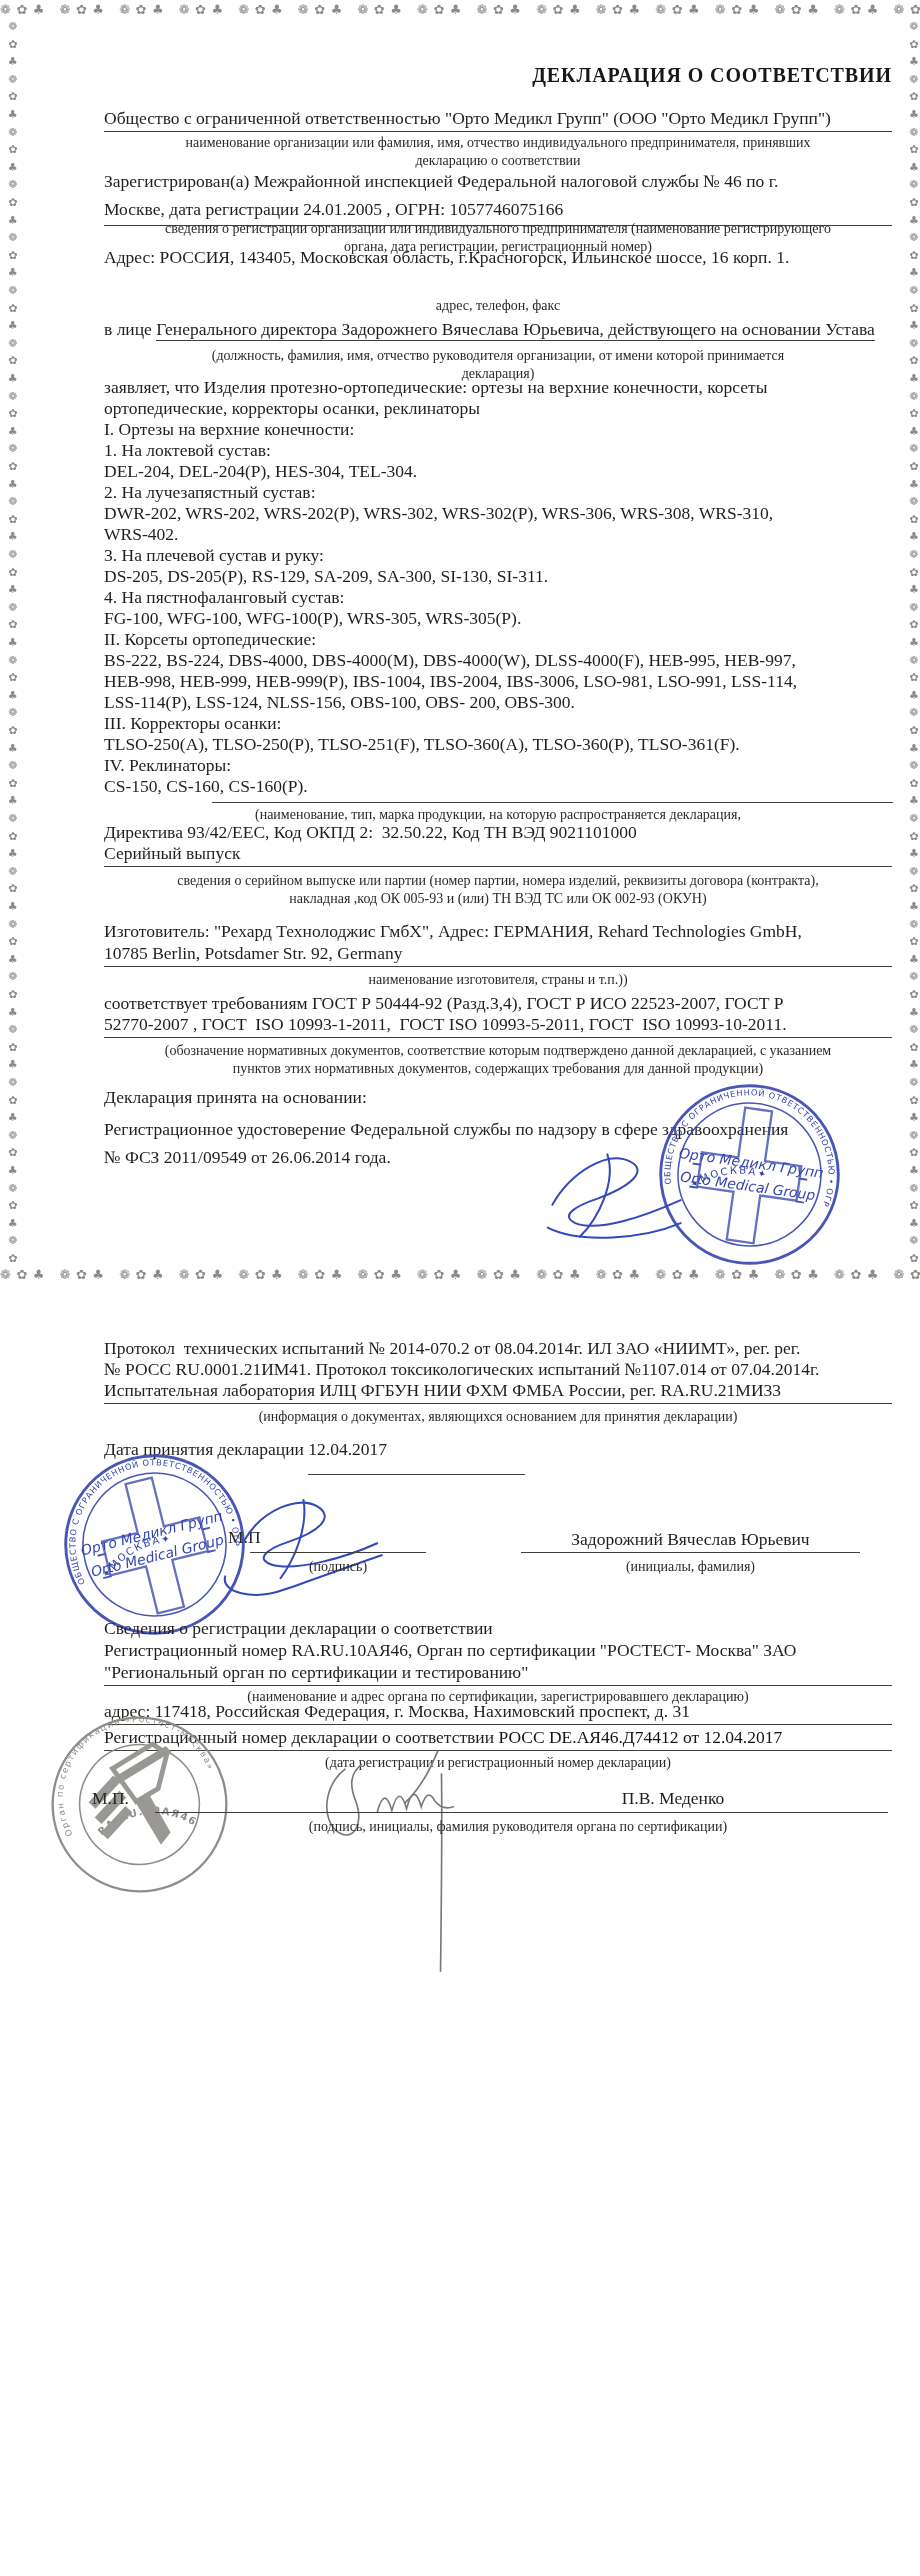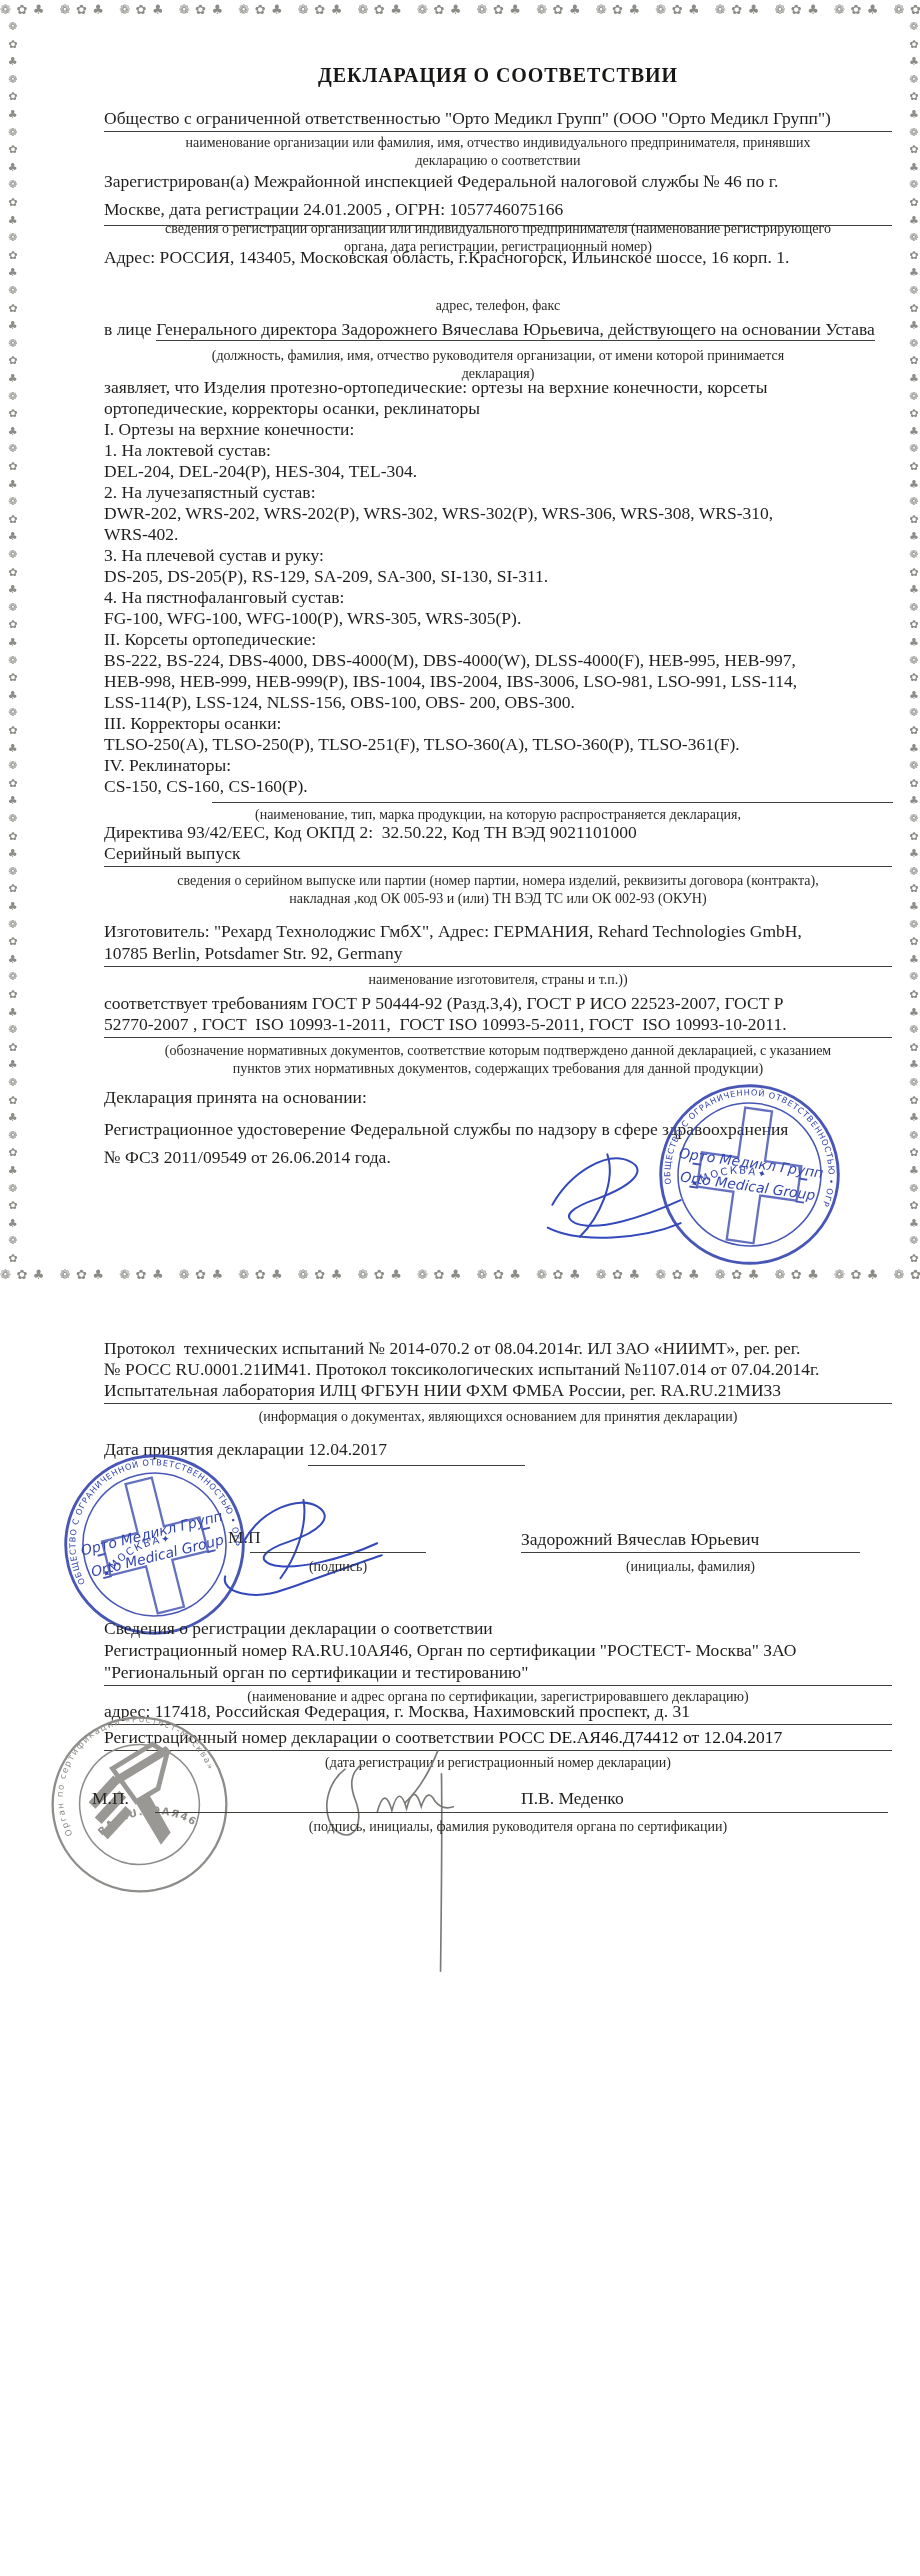--- a/index.html
+++ b/index.html
@@ -5,28 +5,28 @@
   html,body{margin:0;padding:0;background:#ffffff;}
   .page{position:relative;width:920px;height:2576px;background:#ffffff;overflow:hidden;
         font-family:"Liberation Serif",serif;color:#1f1e1c;}
   
   .b-row{position:absolute;left:0;width:920px;height:20px;font-family:"DejaVu Sans",sans-serif;
          font-size:13px;letter-spacing:5.5px;color:#8d8b86;white-space:nowrap;overflow:hidden;text-align:center;}
   .b-col{position:absolute;top:20px;height:1248px;width:18.4px;font-family:"DejaVu Sans",sans-serif;
          font-size:11px;letter-spacing:4.6px;color:#8d8b86;writing-mode:vertical-rl;text-orientation:upright;overflow:hidden;}
   
   .t{position:absolute;left:104px;width:788px;font-size:17.5px;line-height:21px;color:#211f1d;}
-  .nm{position:absolute;font-size:17.5px;line-height:21px;color:#211f1d;}
+  .nm{position:absolute;font-size:17.5px;line-height:21px;text-align:center;color:#211f1d;}
   .cap{position:absolute;left:104px;width:788px;text-align:center;font-size:14px;line-height:17.5px;color:#2b2a27;}
   .preline{white-space:pre-line;}
   .ul{border-bottom:1.6px solid #413f3b;padding-bottom:1.8px;}
   .line{position:absolute;height:0;border-top:1.6px solid #413f3b;}
-  .title{position:absolute;left:104px;width:788px;top:64px;text-align:center;font-weight:bold;
+  .title{position:absolute;left:104px;width:788px;top:64px;text-align:right;font-weight:bold;
          font-size:20px;letter-spacing:0.9px;color:#181715;}
-  .dval{display:inline-block;border-bottom:1.6px solid #413f3b;padding-bottom:5px;}
+  .dval{display:inline-block;border-bottom:1.6px solid #413f3b;padding-bottom:14px;}
   .dval.w1{min-width:217px;}
   .dval.w2{min-width:223px;}
   .mp{position:absolute;font-size:17.5px;color:#2a2926;}
   .stamp{position:absolute;}
   .sig{position:absolute;}
   strong{font-weight:normal;color:#141312;}
 </style>
 </head>
 <body>
 

